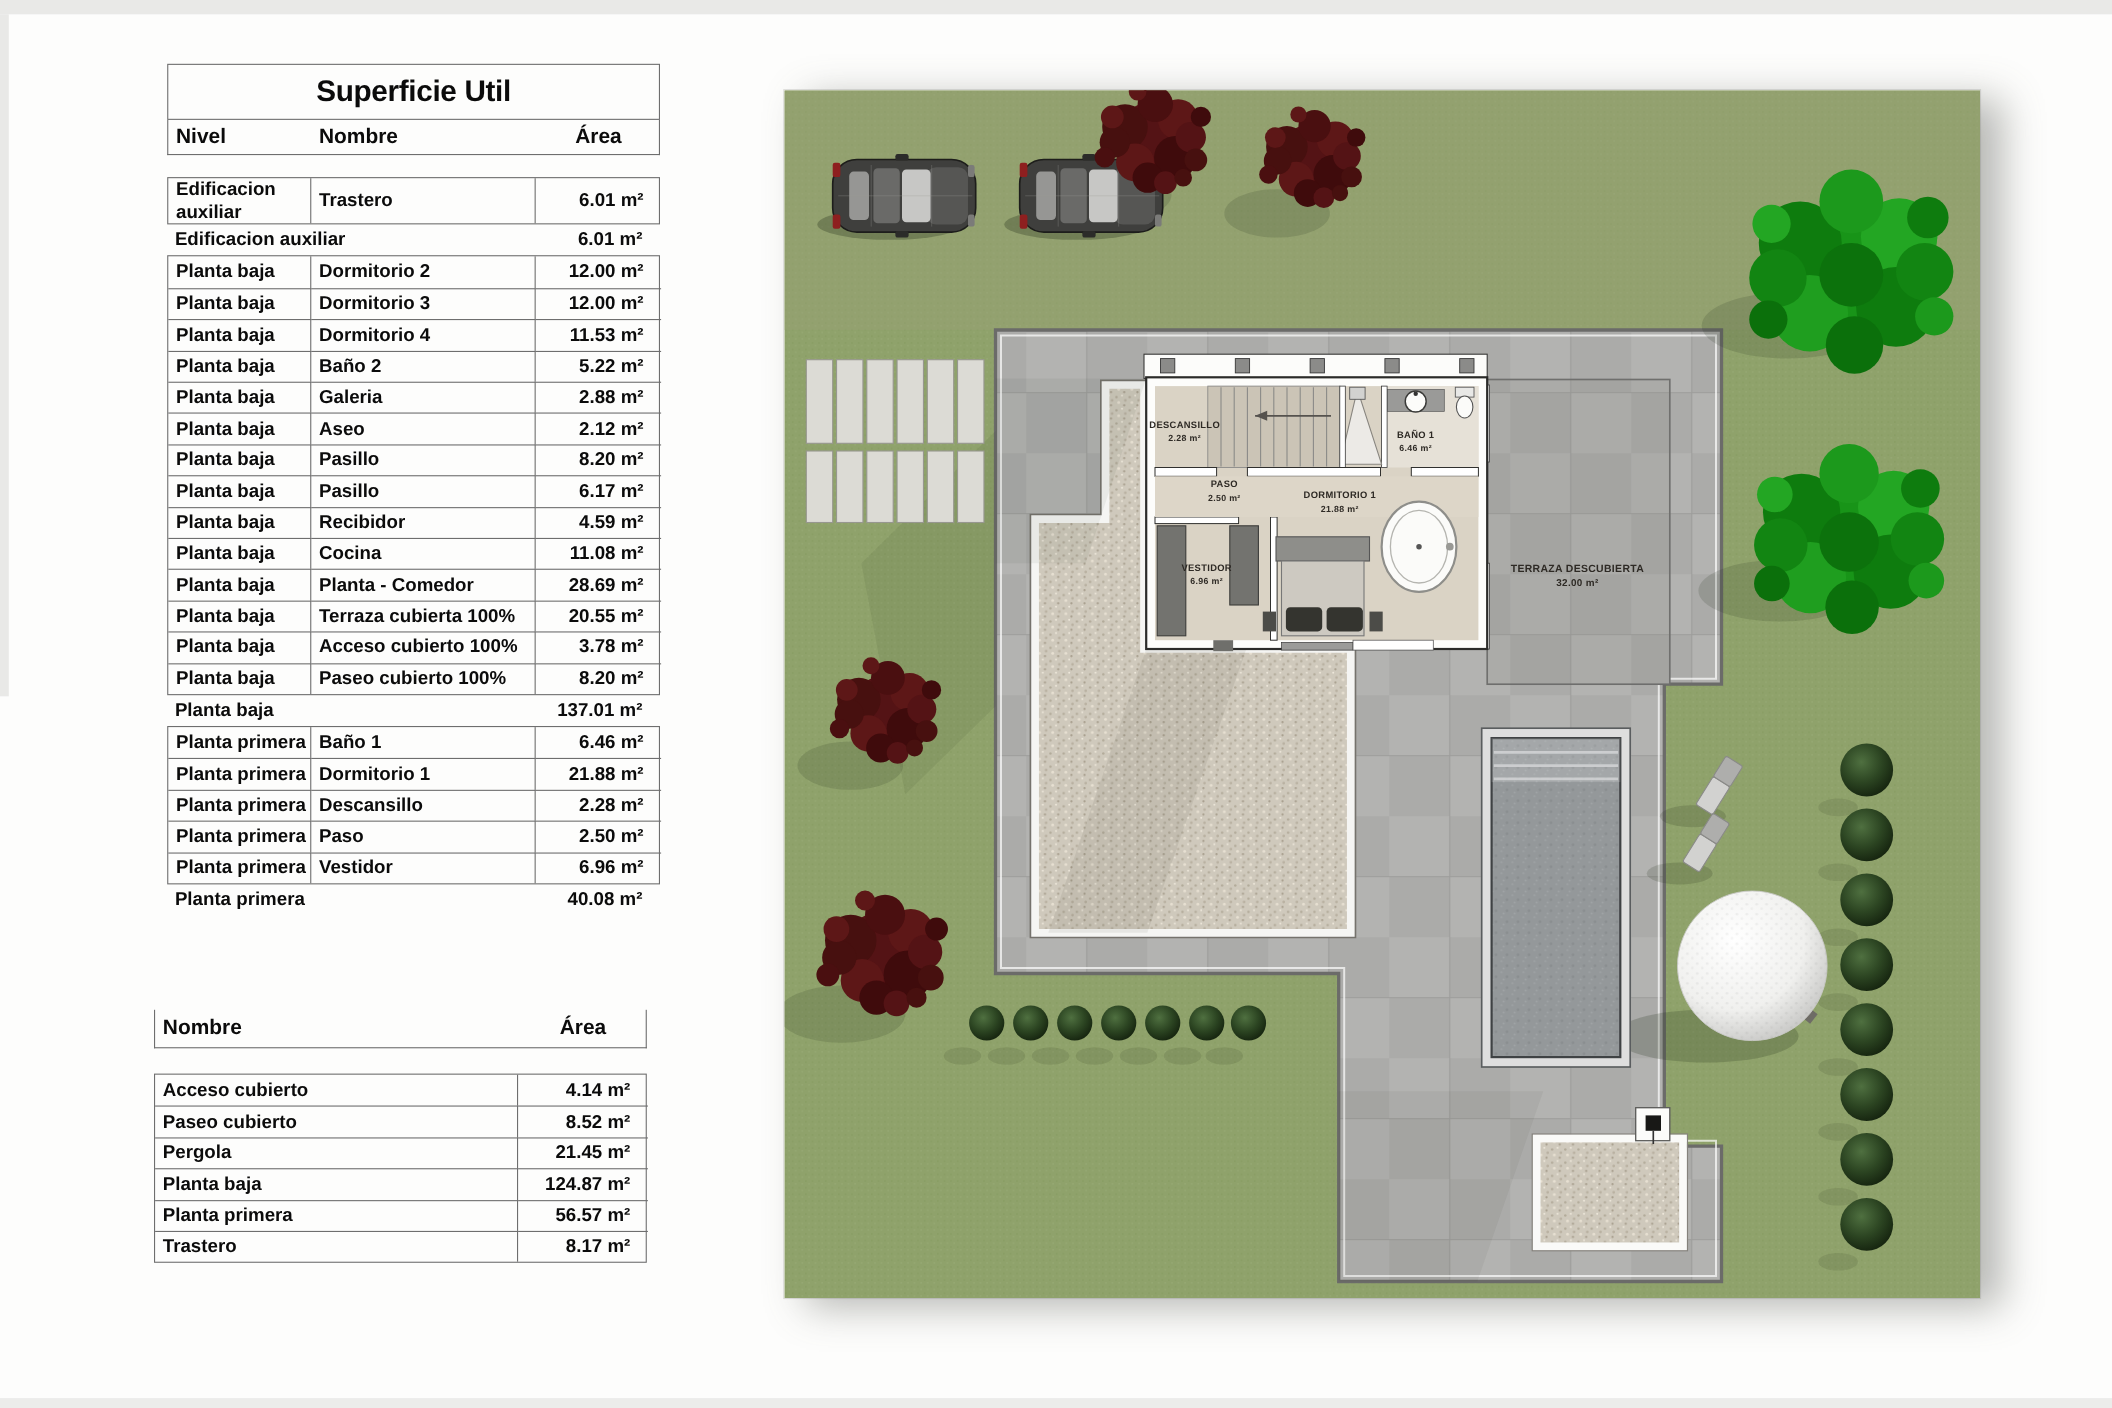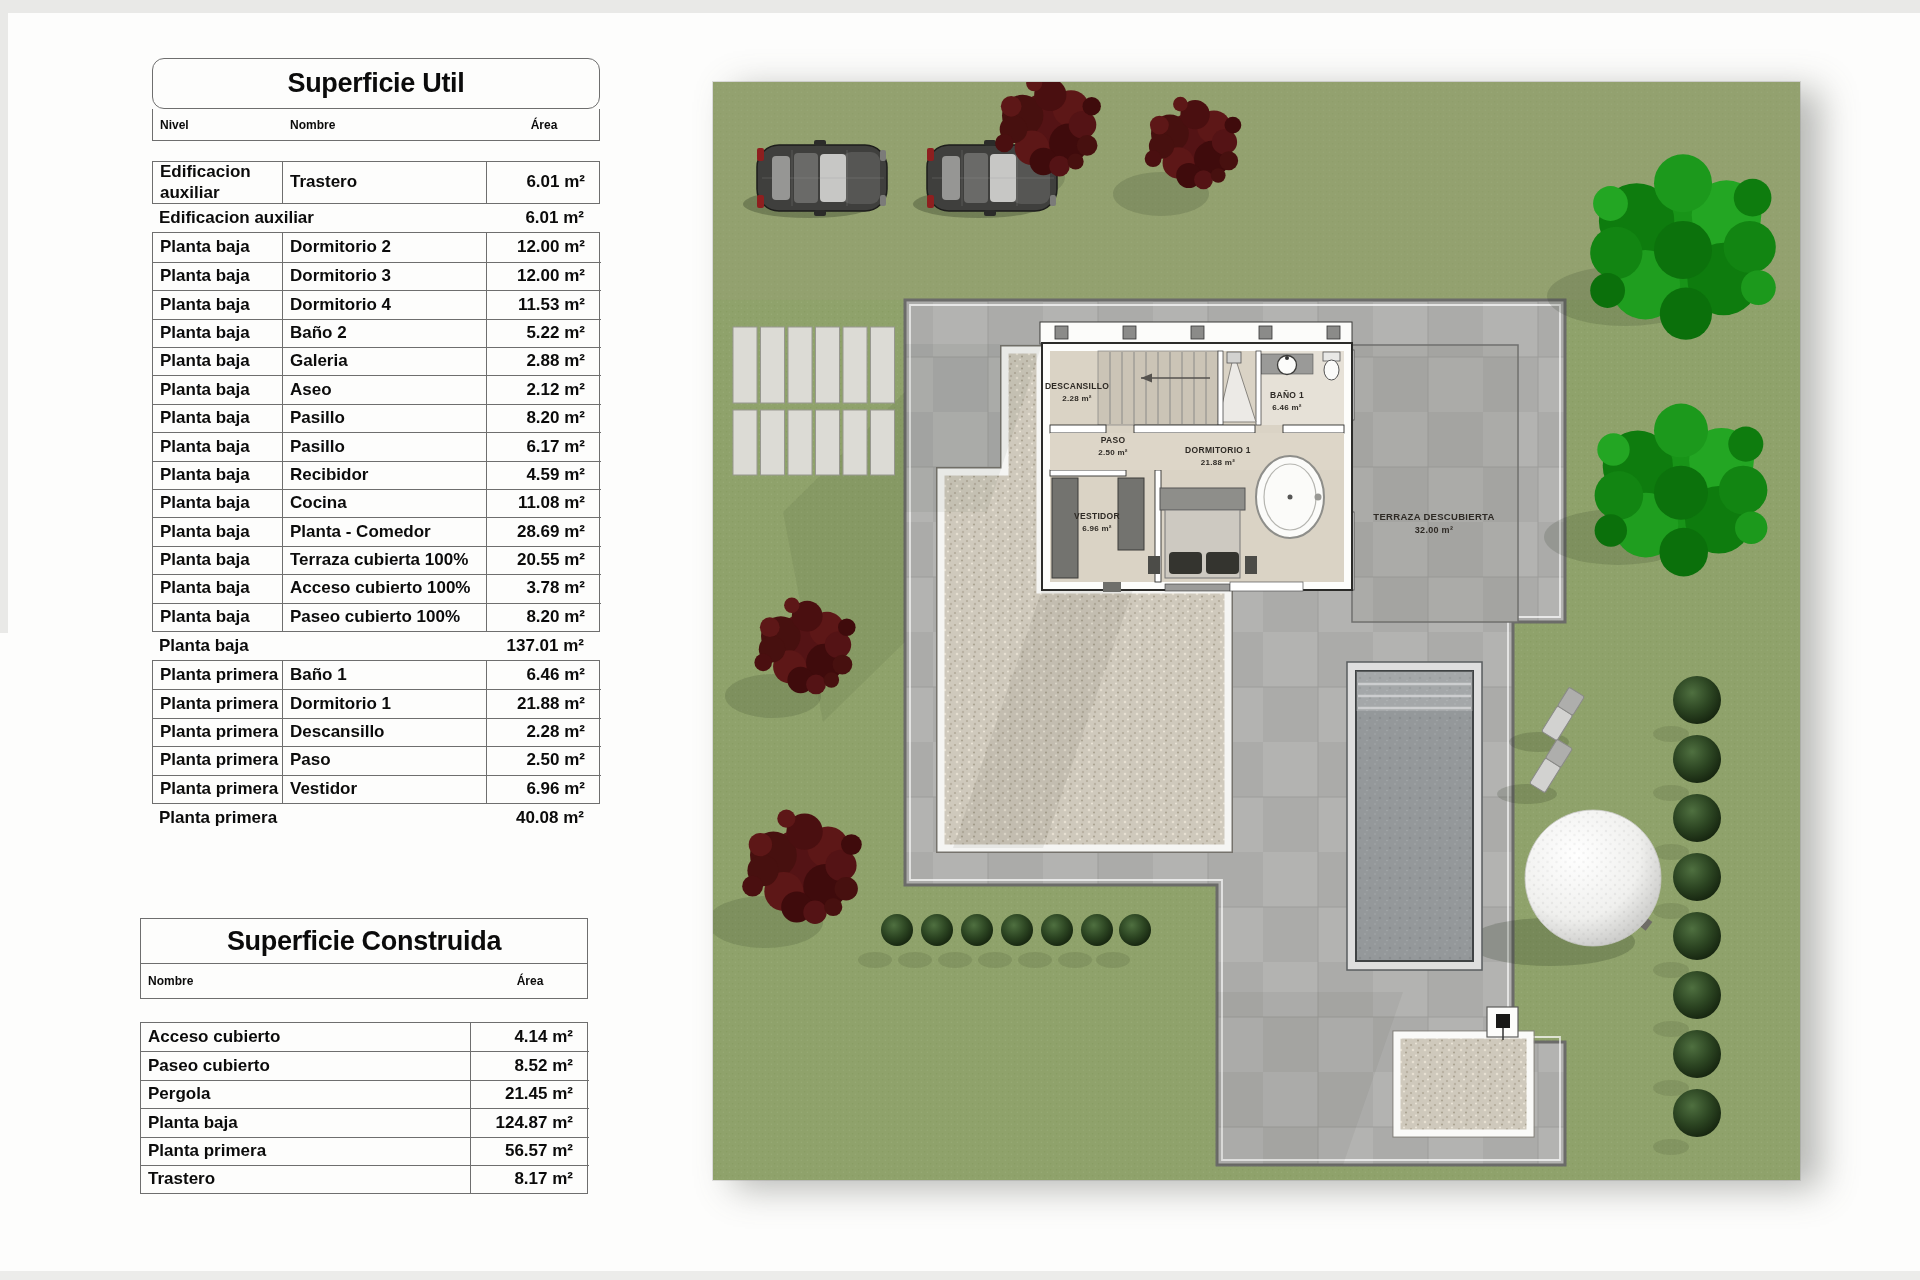--- a/index.html
+++ b/index.html
@@ -9,23 +9,23 @@
   .top-strip{position:absolute;left:0;top:0;width:1920px;height:13px;background:#e9e9e7;}
   .left-strip{position:absolute;left:0;top:13px;width:8px;height:620px;background:#e9e9e7;}
   .bottom-strip{position:absolute;left:0;top:1271px;width:1920px;height:9px;background:#ececea;}
 
   
   .tbl{position:absolute;}
   .t1{left:152px;top:58px;width:448px;}
   .t2{left:140px;top:918px;width:448px;}
   .ttl{border:1.4px solid #6e6e6e;display:flex;align-items:center;justify-content:center;
        font-weight:bold;font-size:27px;letter-spacing:-0.3px;}
-  .t1 .ttl{height:49px;border-radius:12px;}
+  .t1 .ttl{height:49px;}
   .t2 .ttl{height:44px;}
-  .hdr{border:1.4px solid #6e6e6e;border-top:none;display:grid;font-weight:bold;font-size:12px;}
+  .hdr{border:1.4px solid #6e6e6e;border-top:none;display:grid;font-weight:bold;font-size:19px;}
   .t1 .hdr{height:31px;grid-template-columns:130px 204px 114px;}
   .t2 .hdr{height:34px;grid-template-columns:330px 118px;}
   .hdr span{display:flex;align-items:center;padding-left:7px;}
   .hdr span.ctr{justify-content:center;padding-left:0;}
   .gap{height:20px;}
   .t2 .gap{height:23px;}
   .block{border:1.4px solid #6e6e6e;display:grid;}
   .g3{grid-template-columns:130px 204px 114px;}
   .g2{grid-template-columns:330px 118px;text-align:right;}
   .cell{min-height:28.4px;display:flex;align-items:center;font-weight:bold;font-size:17px;
@@ -138,21 +138,20 @@
           <div class="cell cb2 bt num">6.96 m²</div>
         </div>
         <div class="subrow">
           <span class="sublbl">Planta primera</span>
           <span class="subval">40.08 m²</span>
         </div>
       </div>
   </div>
 
   <div class="tbl t2">
-    <div class="ttl">Superficie Construida</div>
     <div class="hdr">
       <span>Nombre</span>
       <span class="ctr">Área</span>
     </div>
     <div class="gap"></div>
     <div>
         <div class="block g2">
           <div class="cell cb0">Acceso cubierto</div>
           <div class="cell cb1 num">4.14 m²</div>
           <div class="cell cb0 bt">Paseo cubierto</div>

